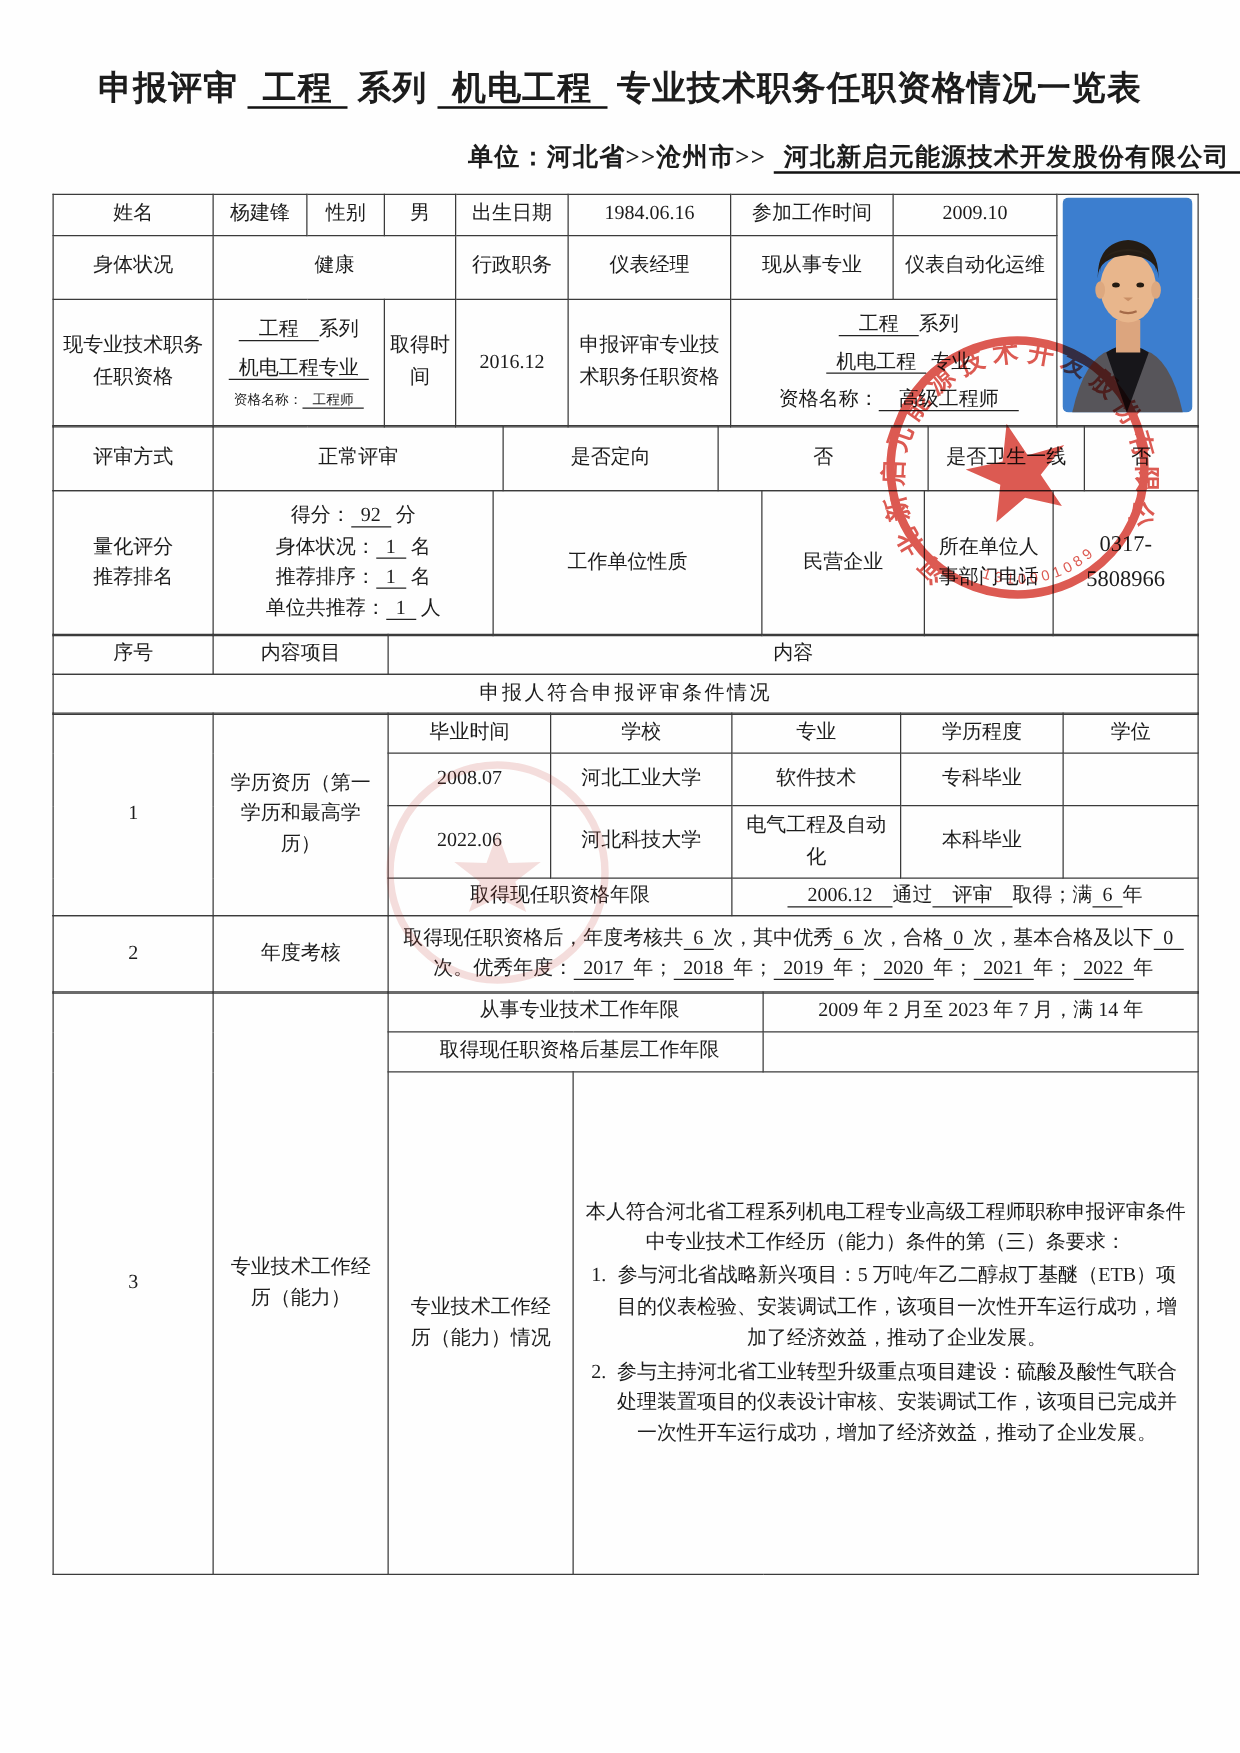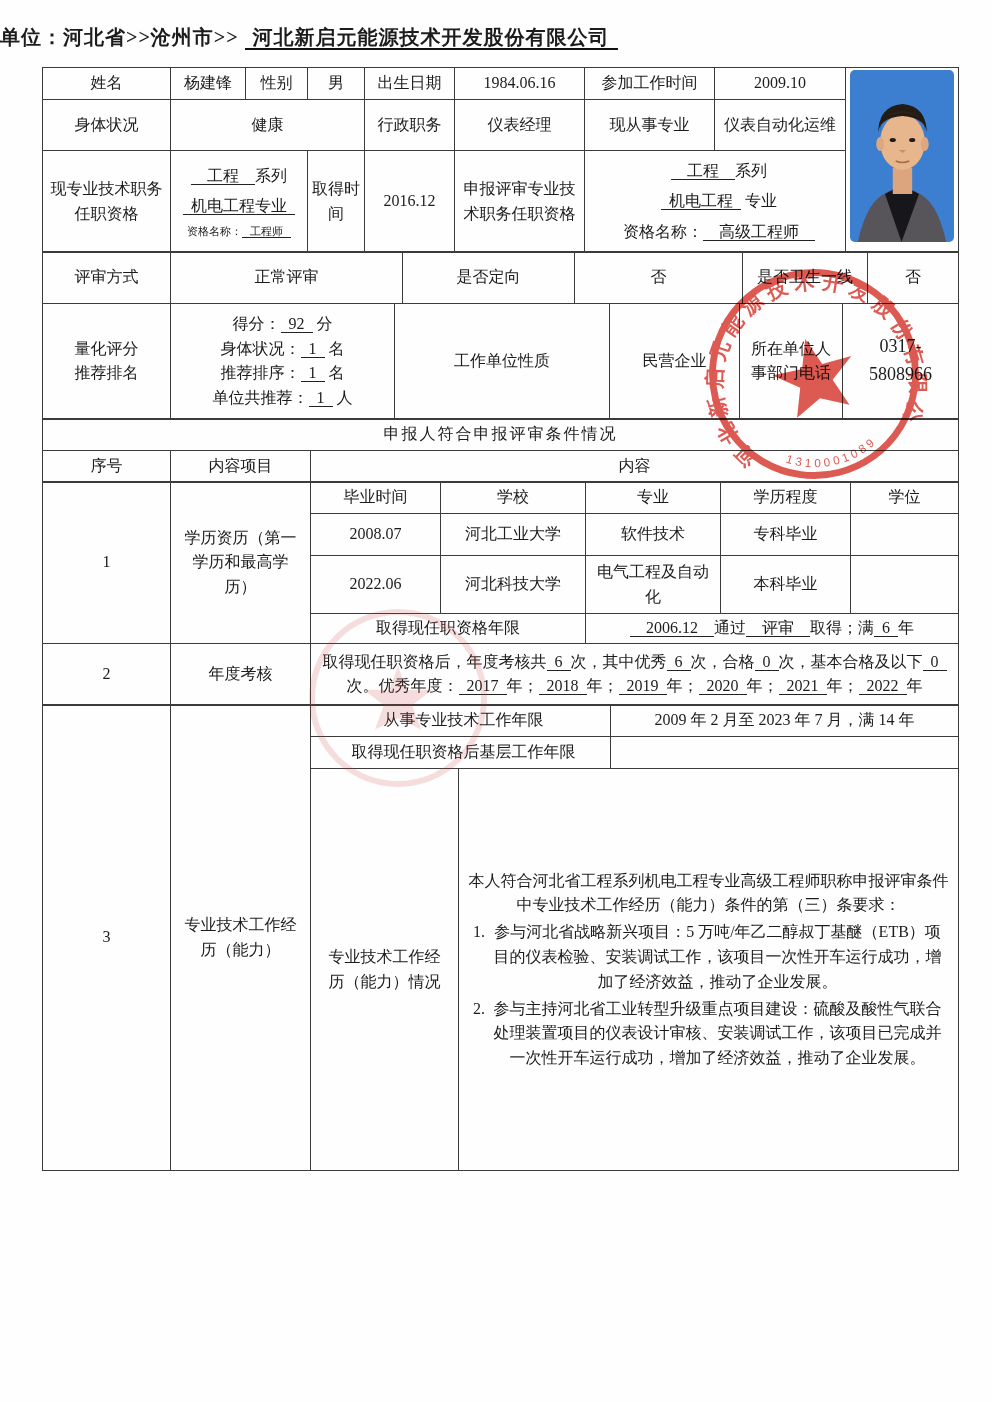--- a/index.html
+++ b/index.html
@@ -3,21 +3,21 @@
 <meta charset="utf-8">
 <style>
   * { box-sizing: border-box; }
   html,body { margin:0; padding:0; background:#ffffff; }
   .page {
     position:relative; width:992px; height:1402px; background:#fefefe;
     font-family:"Liberation Serif","DejaVu Serif",serif; color:#1c1c1c; overflow:hidden;
   }
   .doc-title { margin:0; padding-top:52px; text-align:center; font-size:27px; font-weight:bold; letter-spacing:1px; }
   .doc-title .blank { border-bottom:2.5px solid #111; padding:0 12px; }
-  .subtitle { margin-top:24px; text-align:left; font-size:20px; font-weight:bold; letter-spacing:1px; }
+  .subtitle { margin-top:24px; text-align:right; font-size:20px; font-weight:bold; letter-spacing:1px; }
   .subtitle .blank { border-bottom:2.5px solid #111; padding:0 8px; }
 
   table.band { border-collapse:collapse; table-layout:fixed; width:916px; margin-left:42px; margin-top:-1.5px; }
   table.band:first-of-type { margin-top:16px; }
   table.band td {
     border:1.5px solid #3b3b3b; font-size:16px; text-align:center; vertical-align:middle;
     padding:2px 4px; line-height:1.55; overflow:hidden;
   }
   td.left { text-align:left; }
   td.tight { padding:2px 14px; }
@@ -34,20 +34,21 @@
   .photo-cell { padding:3px; }
   .photo-frame { width:100%; height:172px; }
   .seal-svg { position:absolute; left:692px; top:252px; opacity:.82; mix-blend-mode:multiply; pointer-events:none; }
   .seal-faint { position:absolute; left:298px; top:598px; opacity:.16; pointer-events:none; }
 </style>
 </head>
 <body>
 
 <div class="page">
 
+  <h1 class="doc-title"><span>申报评审</span> <span class="blank">工程</span> <span>系列</span> <span class="blank">机电工程</span> <span>专业技术职务任职资格情况一览表</span></h1>
 
   <div class="subtitle"><span>单位：</span><span>河北省&gt;&gt;沧州市&gt;&gt;</span> <span class="blank">河北新启元能源技术开发股份有限公司</span></div>
 
   <table class="band">
     <colgroup>
         <col style="width:128px">
         <col style="width:75px">
         <col style="width:62px">
         <col style="width:57px">
         <col style="width:90px">
@@ -154,41 +155,41 @@
       <td>工作单位性质</td>
       <td>民营企业</td>
       <td style="padding:2px 8px">所在单位人事部门电话</td>
       <td style="padding:0 8px; font-size:18px">0317-5808966</td>
     </tr>
   </tbody>
     </table>
 
   <table class="band">
     <colgroup>
-        <col style="width:916px">
-      </colgroup>
-    <tbody>
-        <tr style="height:32px">
-          <td class="section-head">申报人符合申报评审条件情况</td>
-        </tr>
-  </tbody>
-    </table>
-
-  <table class="band">
-    <colgroup>
         <col style="width:128px">
         <col style="width:140px">
         <col style="width:648px">
       </colgroup>
     <tbody>
         <tr style="height:32px">
       <td>序号</td>
       <td>内容项目</td>
       <td>内容</td>
     </tr>
+  </tbody>
+    </table>
+
+  <table class="band">
+    <colgroup>
+        <col style="width:916px">
+      </colgroup>
+    <tbody>
+        <tr style="height:32px">
+          <td class="section-head">申报人符合申报评审条件情况</td>
+        </tr>
   </tbody>
     </table>
 
   <table class="band">
     <colgroup>
         <col style="width:128px">
         <col style="width:140px">
         <col style="width:130px">
         <col style="width:145px">
         <col style="width:135px">

